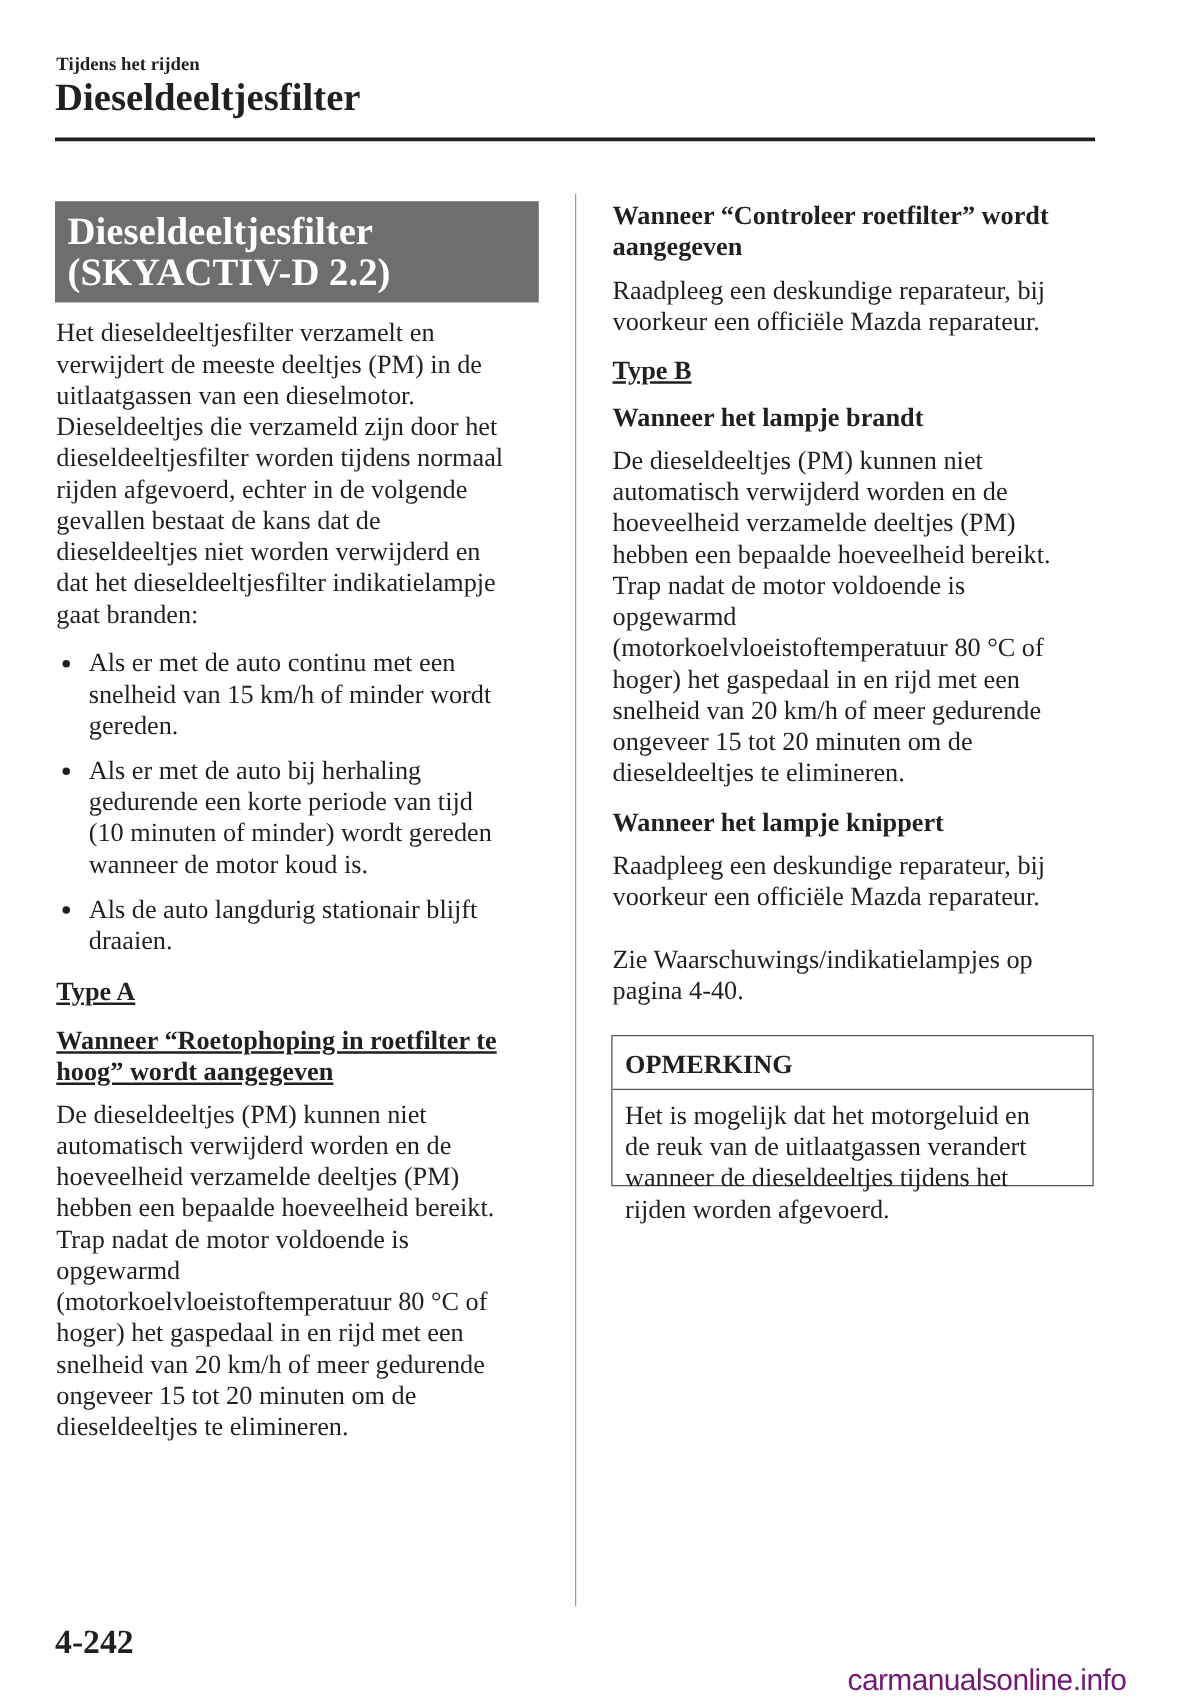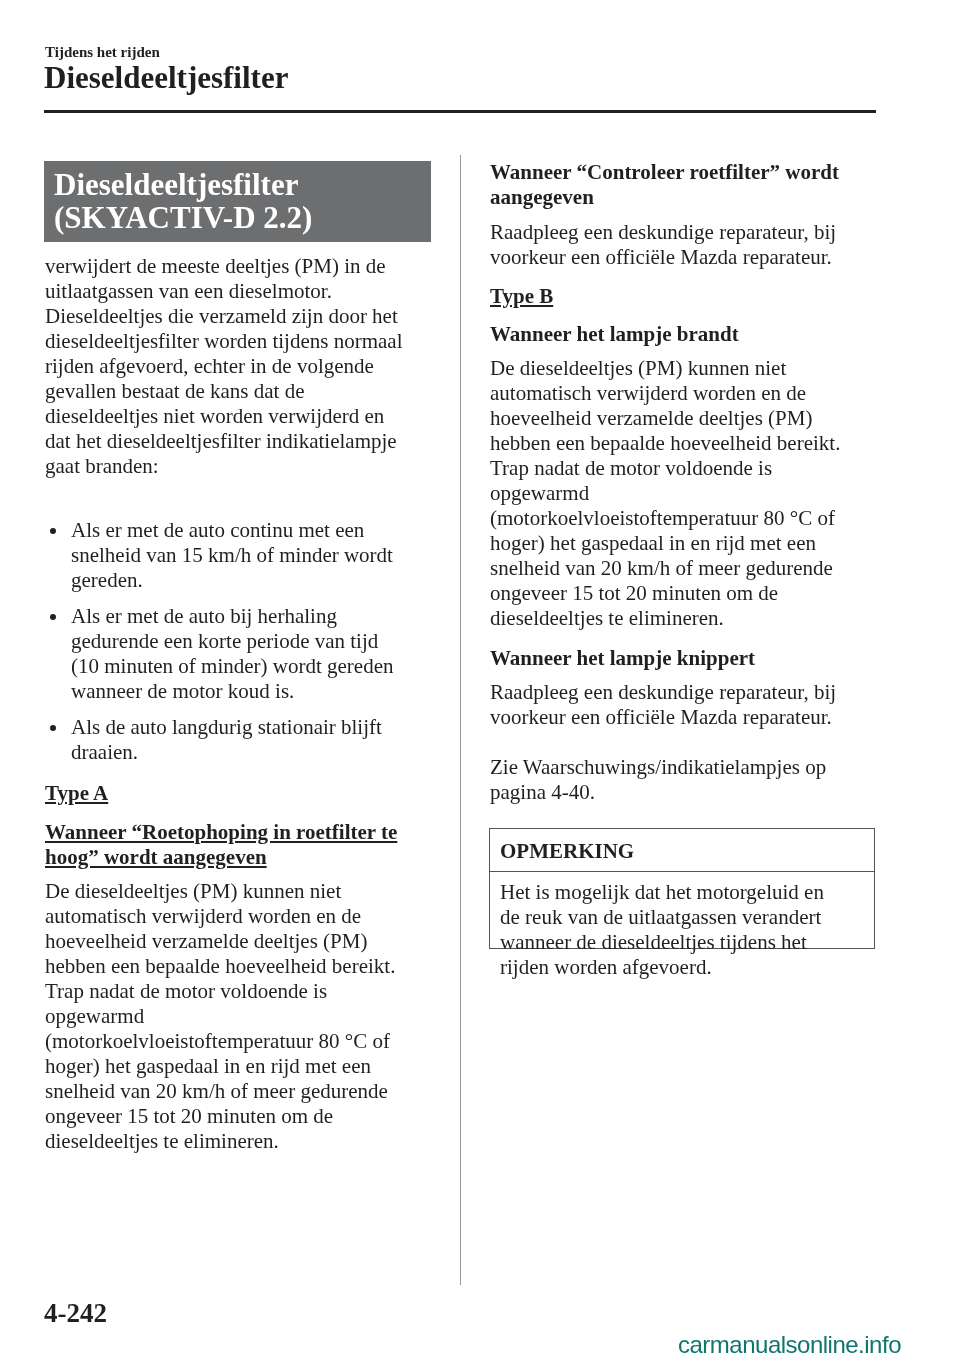--- a/index.html
+++ b/index.html
@@ -63,40 +63,41 @@
       font-weight: bold; font-size: 21px; padding: 10px 0 0 10px;
     }
     .note-body { padding: 8px 8px 0 10px; font-size: 21px; line-height: 25px; }
 
     .page-number {
       position: absolute; left: 44px; top: 1298px; font-size: 27px; font-weight: bold;
     }
     .watermark {
       position: absolute; left: 678px; top: 1331px;
       font-family: "Liberation Sans", "DejaVu Sans", sans-serif;
-      font-size: 24px; color: #0f766e; letter-spacing: -0.5px; text-align: center;
+      font-size: 24px; color: #701a75; letter-spacing: -0.5px; text-align: center;
     }
     .nowrap-lines span { display: block; white-space: nowrap; }
   </style>
 </head>
 <body>
 
 <div class="page-header-small">Tijdens het rijden</div>
 <div class="page-header-title">Dieseldeeltjesfilter</div>
 <div class="header-rule"></div>
 
 <div class="column-divider"></div>
 
 <div class="section-box">
   <span class="line">Dieseldeeltjesfilter</span>
   <span class="line">(SKYACTIV-D 2.2)</span>
 </div>
 
 <div class="col col-left">
   <p class="para nowrap-lines" style="top:254px;">
+    <span>Het dieseldeeltjesfilter verzamelt en</span>
     <span>verwijdert de meeste deeltjes (PM) in de</span>
     <span>uitlaatgassen van een dieselmotor.</span>
     <span>Dieseldeeltjes die verzameld zijn door het</span>
     <span>dieseldeeltjesfilter worden tijdens normaal</span>
     <span>rijden afgevoerd, echter in de volgende</span>
     <span>gevallen bestaat de kans dat de</span>
     <span>dieseldeeltjes niet worden verwijderd en</span>
     <span>dat het dieseldeeltjesfilter indikatielampje</span>
     <span>gaat branden:</span>
   </p>

